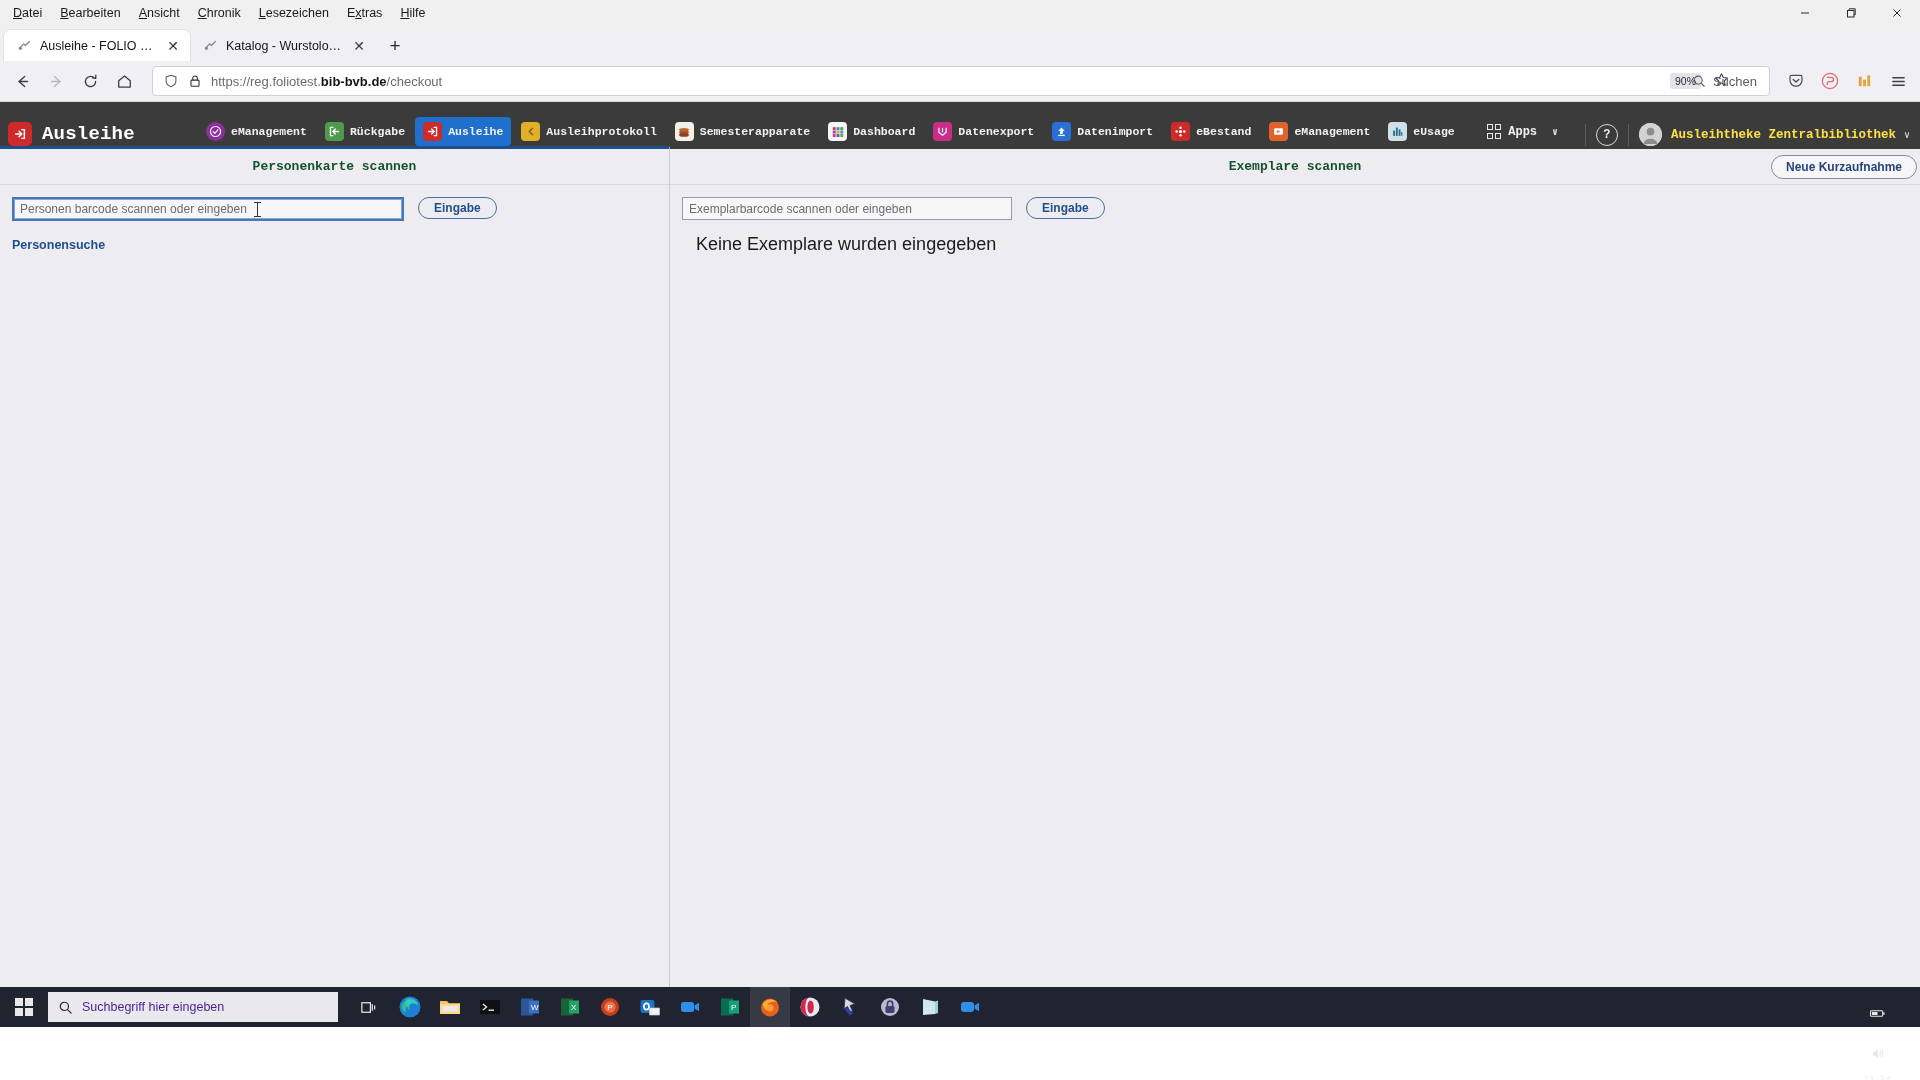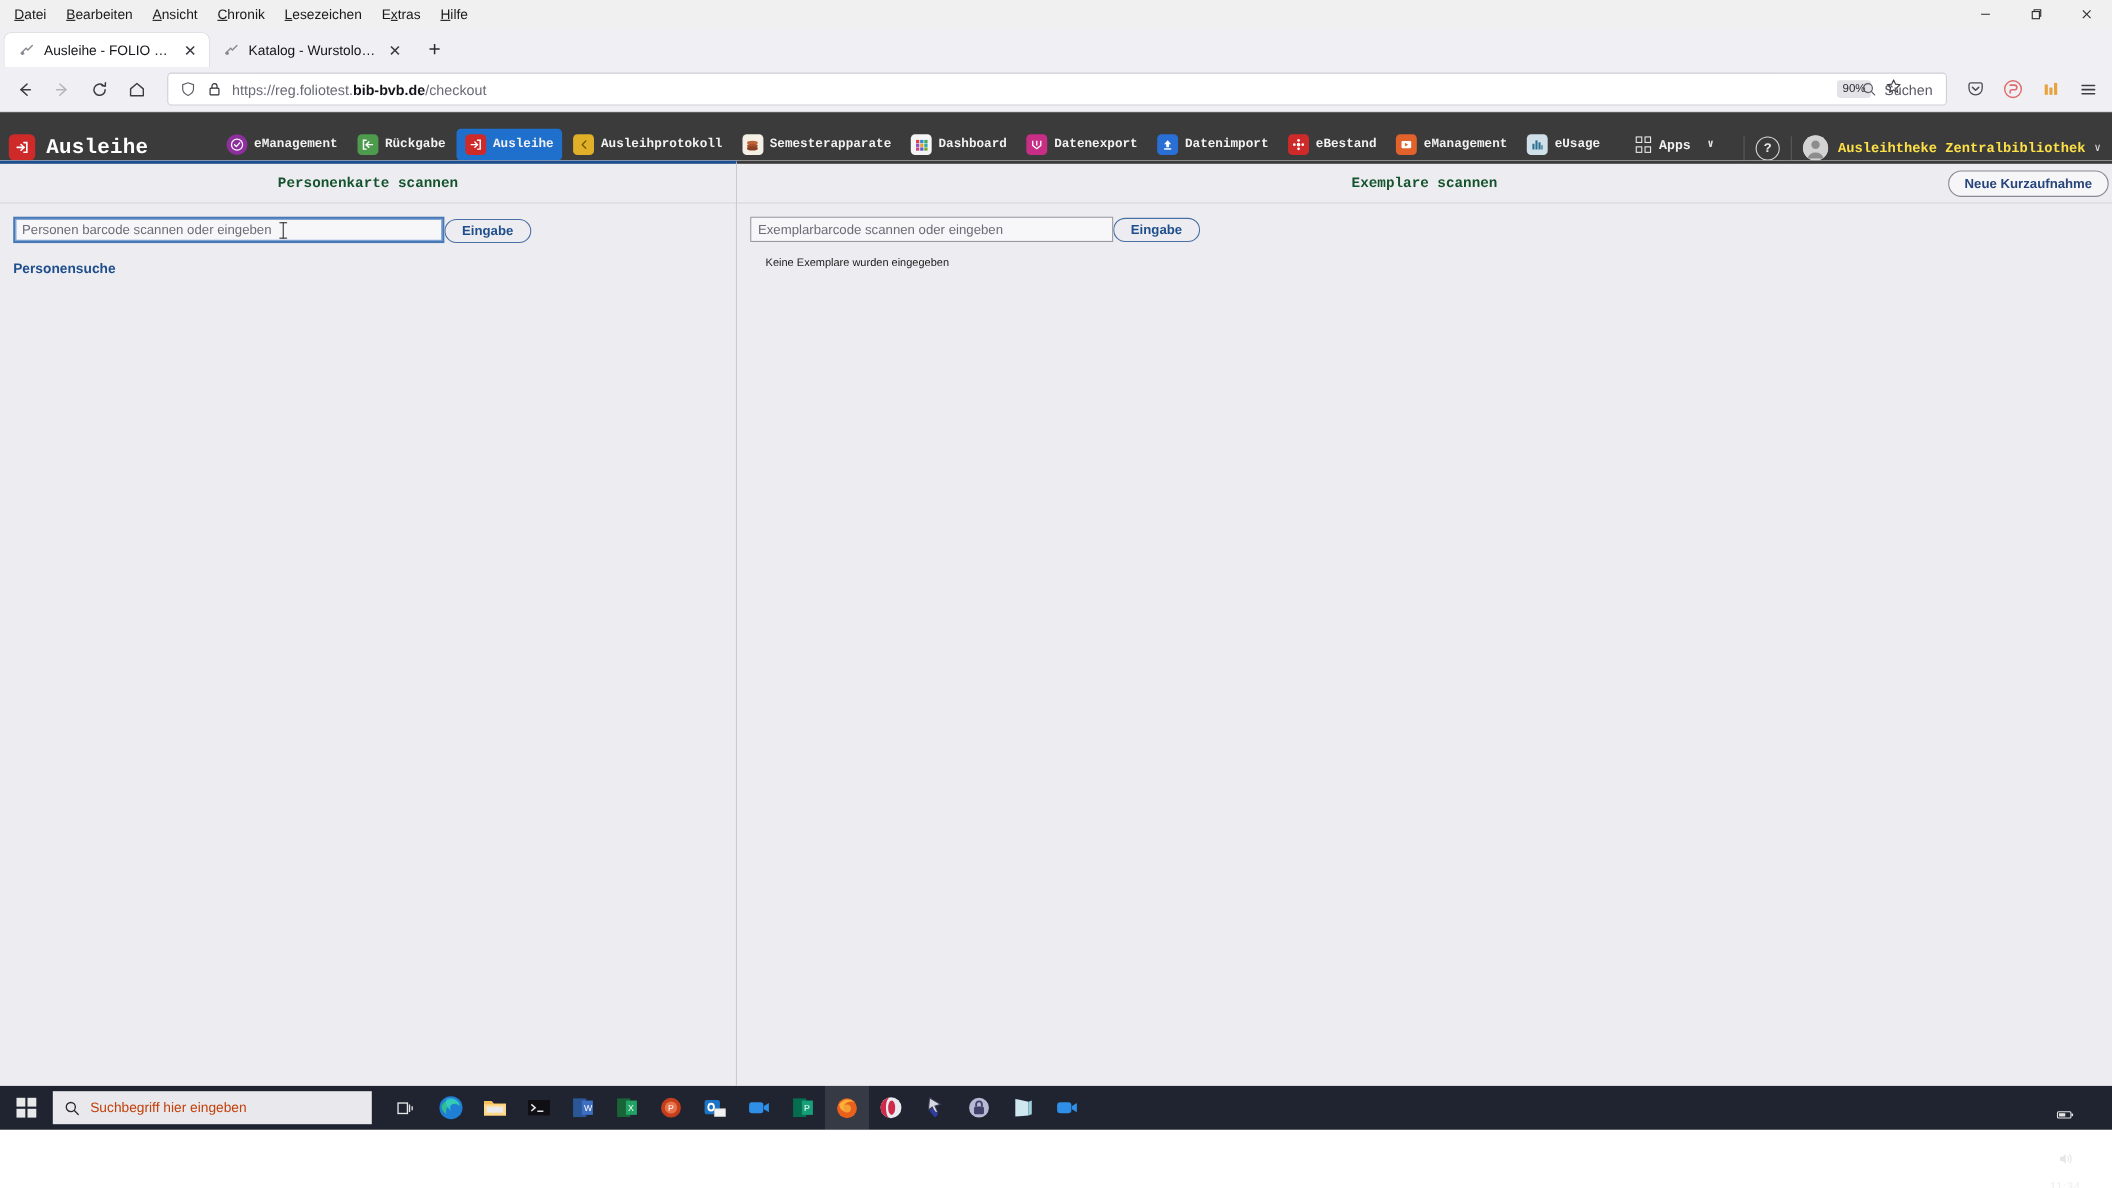--- a/index.html
+++ b/index.html
@@ -245,22 +245,23 @@
   .btn-outline {
     border: 1px solid #8a8a94;
     background: #f6f6f9;
     border-radius: 14px;
     padding: 4px 14px;
     font-size: 12px; font-weight: 700;
     color: #27457a;
     white-space: nowrap;
   }
   .scanrow {
-    display: flex; align-items: flex-end;
+    display: flex; align-items: flex-start;
     padding: 12px 12px 0 12px;
+    gap: 14px;
   }
   .scan-input {
     height: 22px;
     background: #f7f7fa;
     font-size: 12px;
     color: #6c6c75;
     padding: 0 6px;
     display: flex; align-items: center;
     position: relative;
   }
@@ -291,21 +292,21 @@
     padding: 3px 15px;
     font-size: 12px; font-weight: 700;
     color: #1f4e8c;
   }
   .pane-body { padding: 14px 12px; flex: 1 1 auto; }
   .link-person {
     font-size: 12.5px; font-weight: 700; color: #1f4e8c;
     padding-left: 0px;
   }
   .empty-msg {
-    font-size: 10px; color: #1a1a1a;
+    font-size: 18px; color: #1a1a1a;
     padding-left: 14px;
   }
 
   
   .taskbar {
     height: 40px; flex: 0 0 40px;
     background: #1f2430;
     display: flex; align-items: center;
     color: #e6e6e6;
   }
@@ -313,21 +314,21 @@
     width: 48px; height: 40px;
     display: flex; align-items: center; justify-content: center;
   }
   .win-logo { display: grid; grid-template-columns: 8px 8px; grid-template-rows: 8px 8px; gap: 2px; }
   .win-logo i { background: #e9e9e9; display: block; }
   .tb-search {
     width: 290px; height: 30px;
     background: #e9e9ed;
     display: flex; align-items: center; gap: 9px;
     padding: 0 10px;
-    color: #c2410c; font-size: 12.5px;
+    color: #4c1d95; font-size: 12.5px;
     margin-right: 8px;
   }
   .tb-taskview {
     width: 44px; height: 40px;
     display: flex; align-items: center; justify-content: center;
     color: #e6e6e6;
   }
   .tb-apps { display: flex; align-items: center; gap: 0; flex: 1 1 auto; }
   .tb-app {
     width: 40px; height: 40px;

